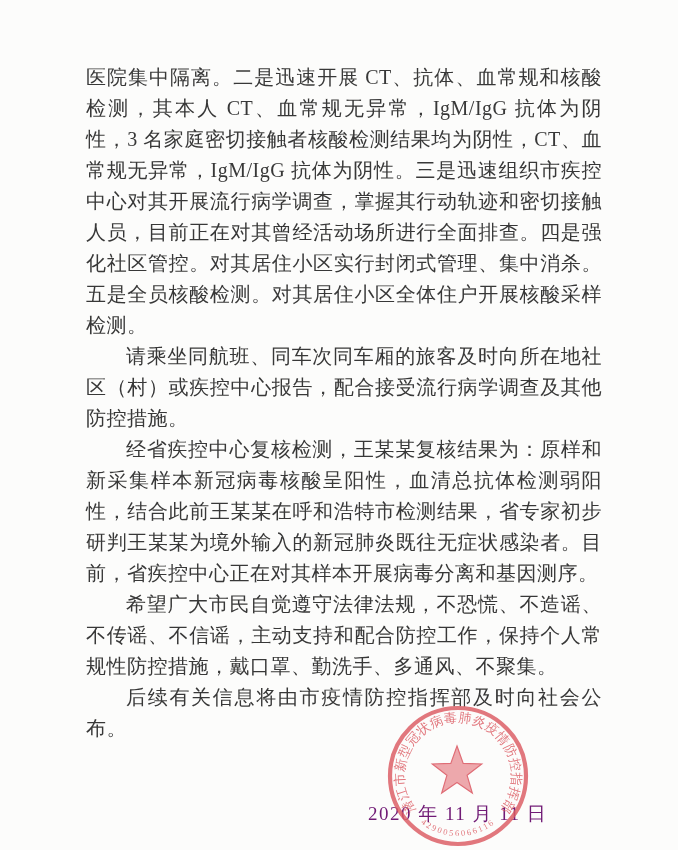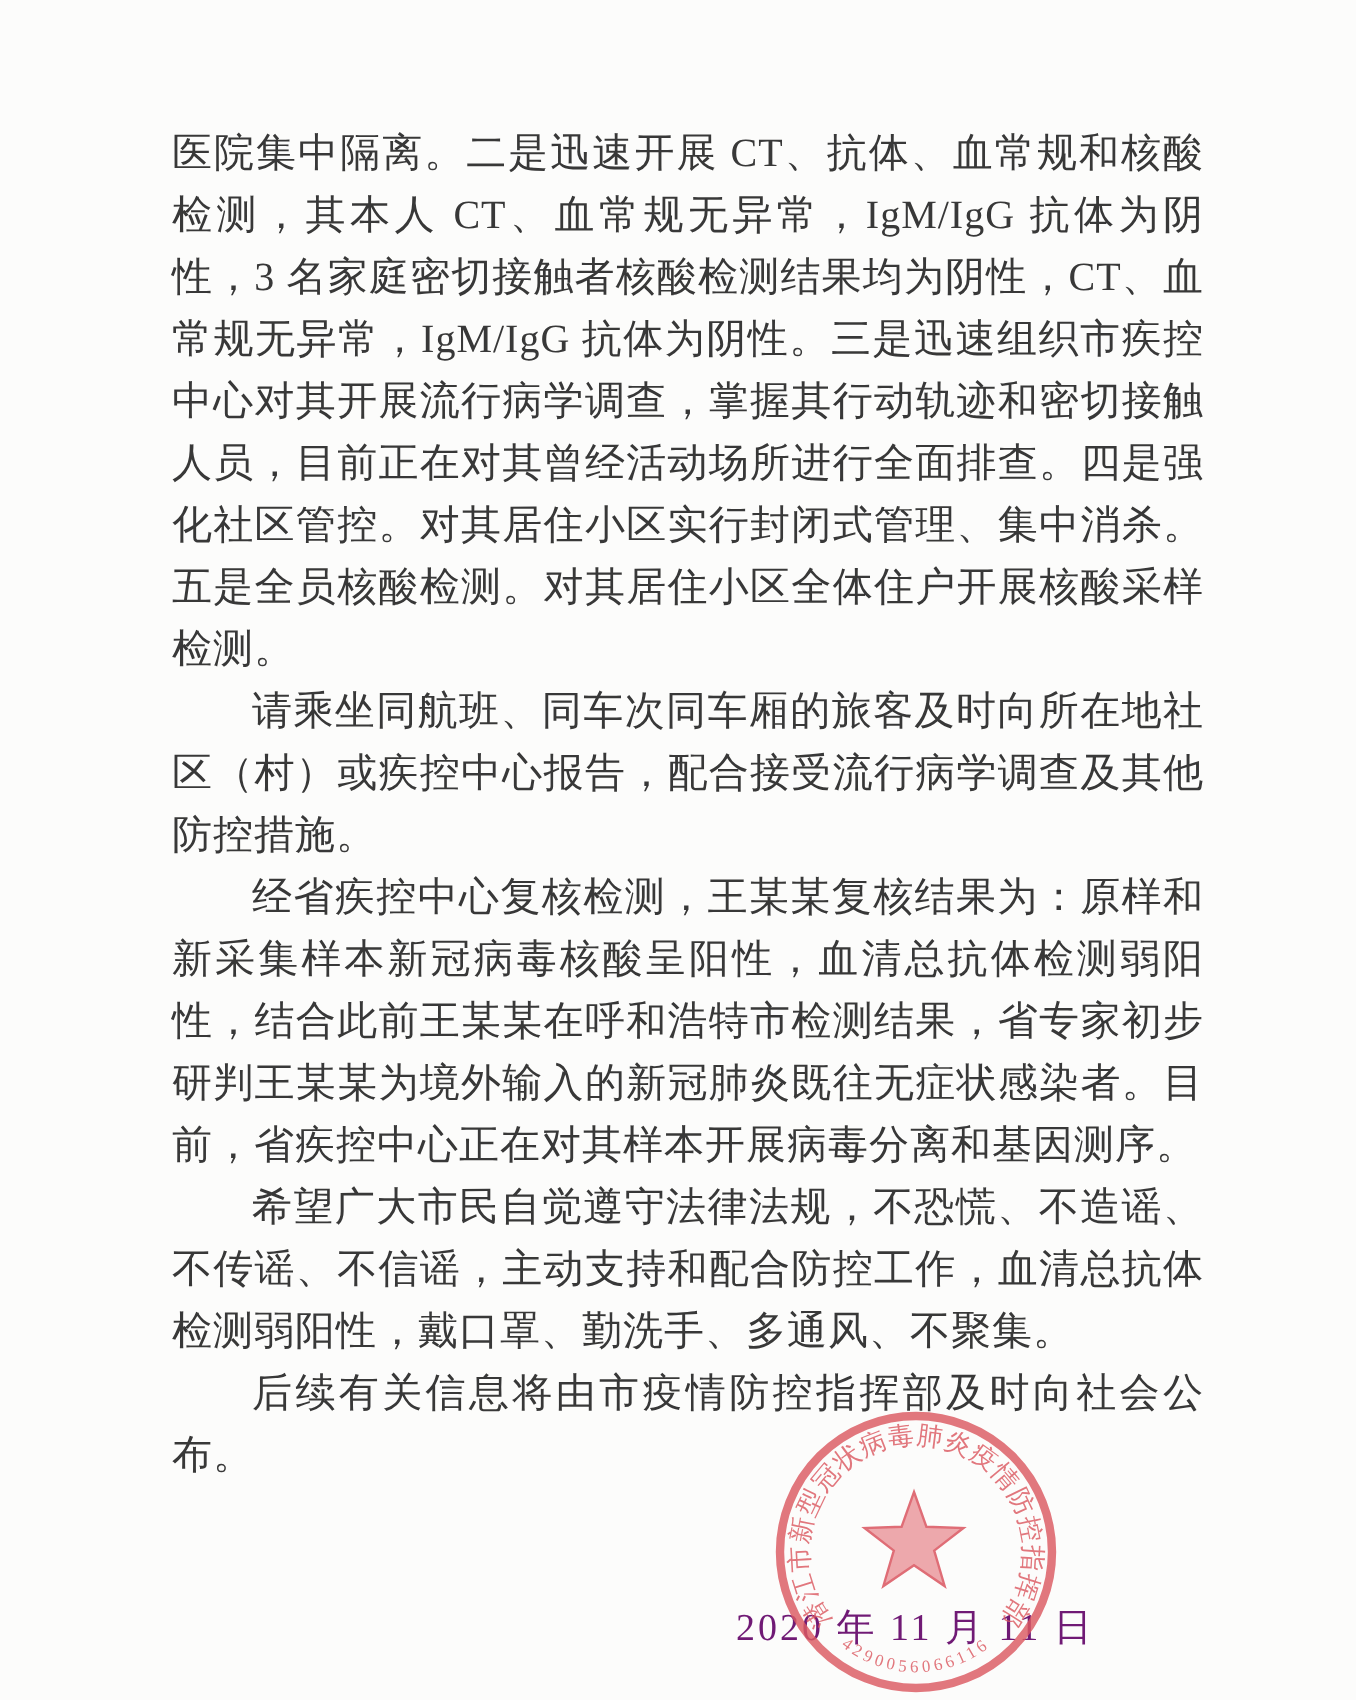--- a/index.html
+++ b/index.html
@@ -58,21 +58,21 @@
 </style>
 </head>
 <body>
 
 <div class="page">
 
   <div class="doc-body">
     <p>医院集中隔离。二是迅速开展 CT、抗体、血常规和核酸检测，其本人 CT、血常规无异常，IgM/IgG 抗体为阴性，3 名家庭密切接触者核酸检测结果均为阴性，CT、血常规无异常，IgM/IgG 抗体为阴性。三是迅速组织市疾控中心对其开展流行病学调查，掌握其行动轨迹和密切接触人员，目前正在对其曾经活动场所进行全面排查。四是强化社区管控。对其居住小区实行封闭式管理、集中消杀。五是全员核酸检测。对其居住小区全体住户开展核酸采样检测。</p>
     <p class="indent">请乘坐同航班、同车次同车厢的旅客及时向所在地社区（村）或疾控中心报告，配合接受流行病学调查及其他防控措施。</p>
     <p class="indent">经省疾控中心复核检测，王某某复核结果为：原样和新采集样本新冠病毒核酸呈阳性，血清总抗体检测弱阳性，结合此前王某某在呼和浩特市检测结果，省专家初步研判王某某为境外输入的新冠肺炎既往无症状感染者。目前，省疾控中心正在对其样本开展病毒分离和基因测序。</p>
-    <p class="indent">希望广大市民自觉遵守法律法规，不恐慌、不造谣、不传谣、不信谣，主动支持和配合防控工作，血清总抗体检测弱阳性，戴口罩、勤洗手、多通风、不聚集。</p>
+    <p class="indent">希望广大市民自觉遵守法律法规，不恐慌、不造谣、不传谣、不信谣，主动支持和配合防控工作，保持个人常规性防控措施，戴口罩、勤洗手、多通风、不聚集。</p>
     <p class="indent">后续有关信息将由市疫情防控指挥部及时向社会公布。</p>
   </div>
 
   <div class="doc-date">2020 年 11 月 11 日</div>
 
   <svg class="seal" width="150" height="150" viewBox="-75 -75 150 150" xmlns="http://www.w3.org/2000/svg">
     <defs>
 
       <path id="sealRingArc" d="M -41.4 34.7 A 54 54 0 1 1 41.4 34.7" fill="none"></path>
 

